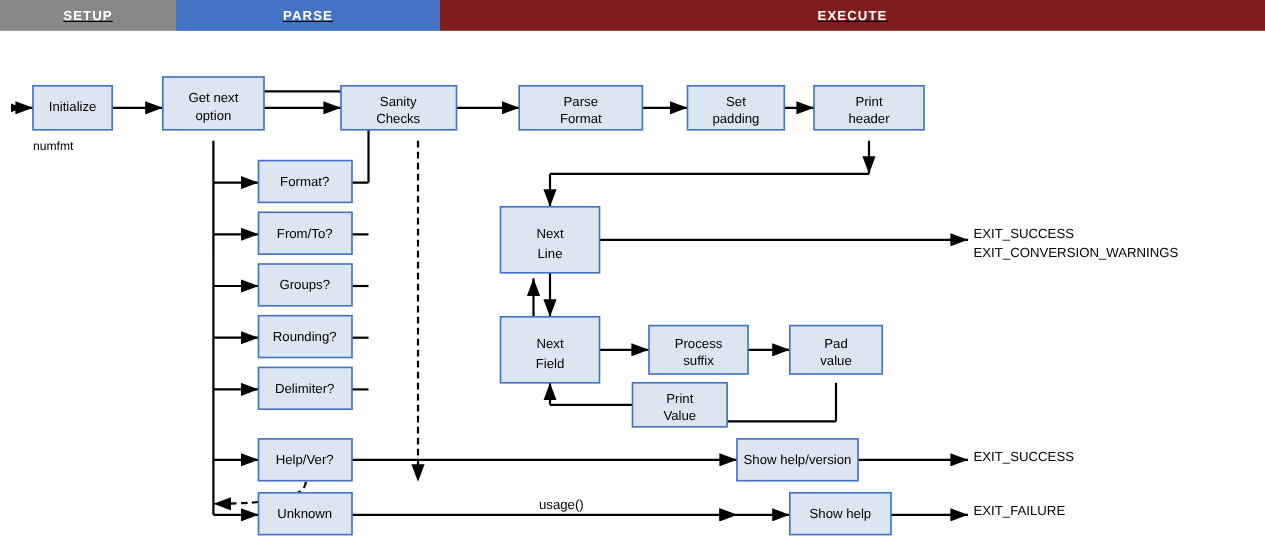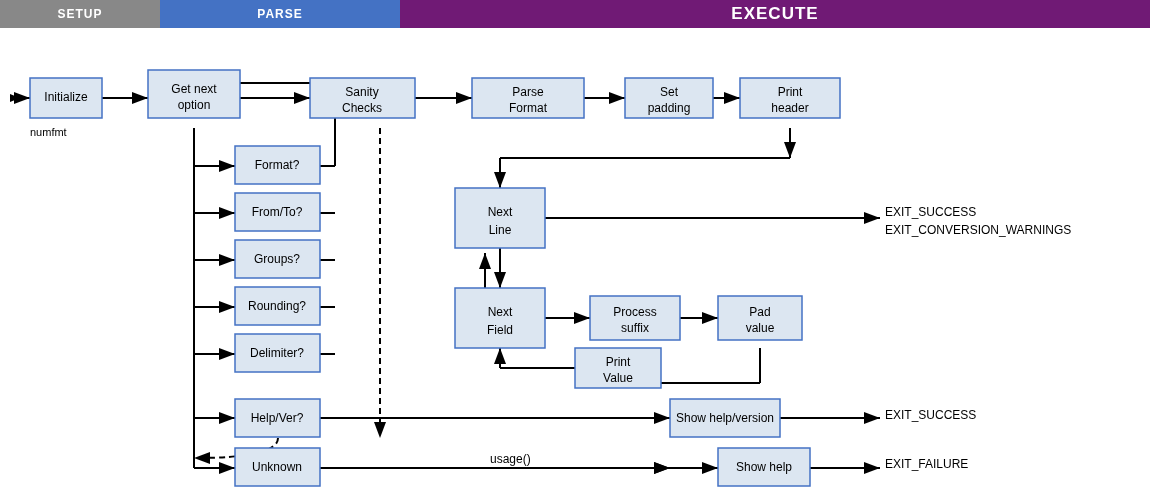--- a/index.html
+++ b/index.html
@@ -11,20 +11,21 @@
       font-size: 13px;
       overflow: hidden;
       position: relative;
     }
 
     
     .phase-bar {
       display: flex;
       width: 100%;
       height: 28px;
+      text-decoration: underline;
     }
     .phase-setup {
       background: #888;
       color: #fff;
       display: flex;
       align-items: center;
       justify-content: center;
       width: 160px;
       font-size: 12px;
       font-weight: bold;
@@ -35,27 +36,27 @@
       color: #fff;
       display: flex;
       align-items: center;
       justify-content: center;
       width: 240px;
       font-size: 12px;
       font-weight: bold;
       letter-spacing: 1px;
     }
     .phase-execute {
-      background: #701a75;
+      background: #7f1d1d;
       color: #fff;
       display: flex;
       align-items: center;
       justify-content: center;
       flex: 1;
-      font-size: 17px;
+      font-size: 12px;
       font-weight: bold;
       letter-spacing: 1px;
     }
 
     
     .diagram-svg {
       position: absolute;
       top: 28px;
       left: 0;
       width: 1150px;

